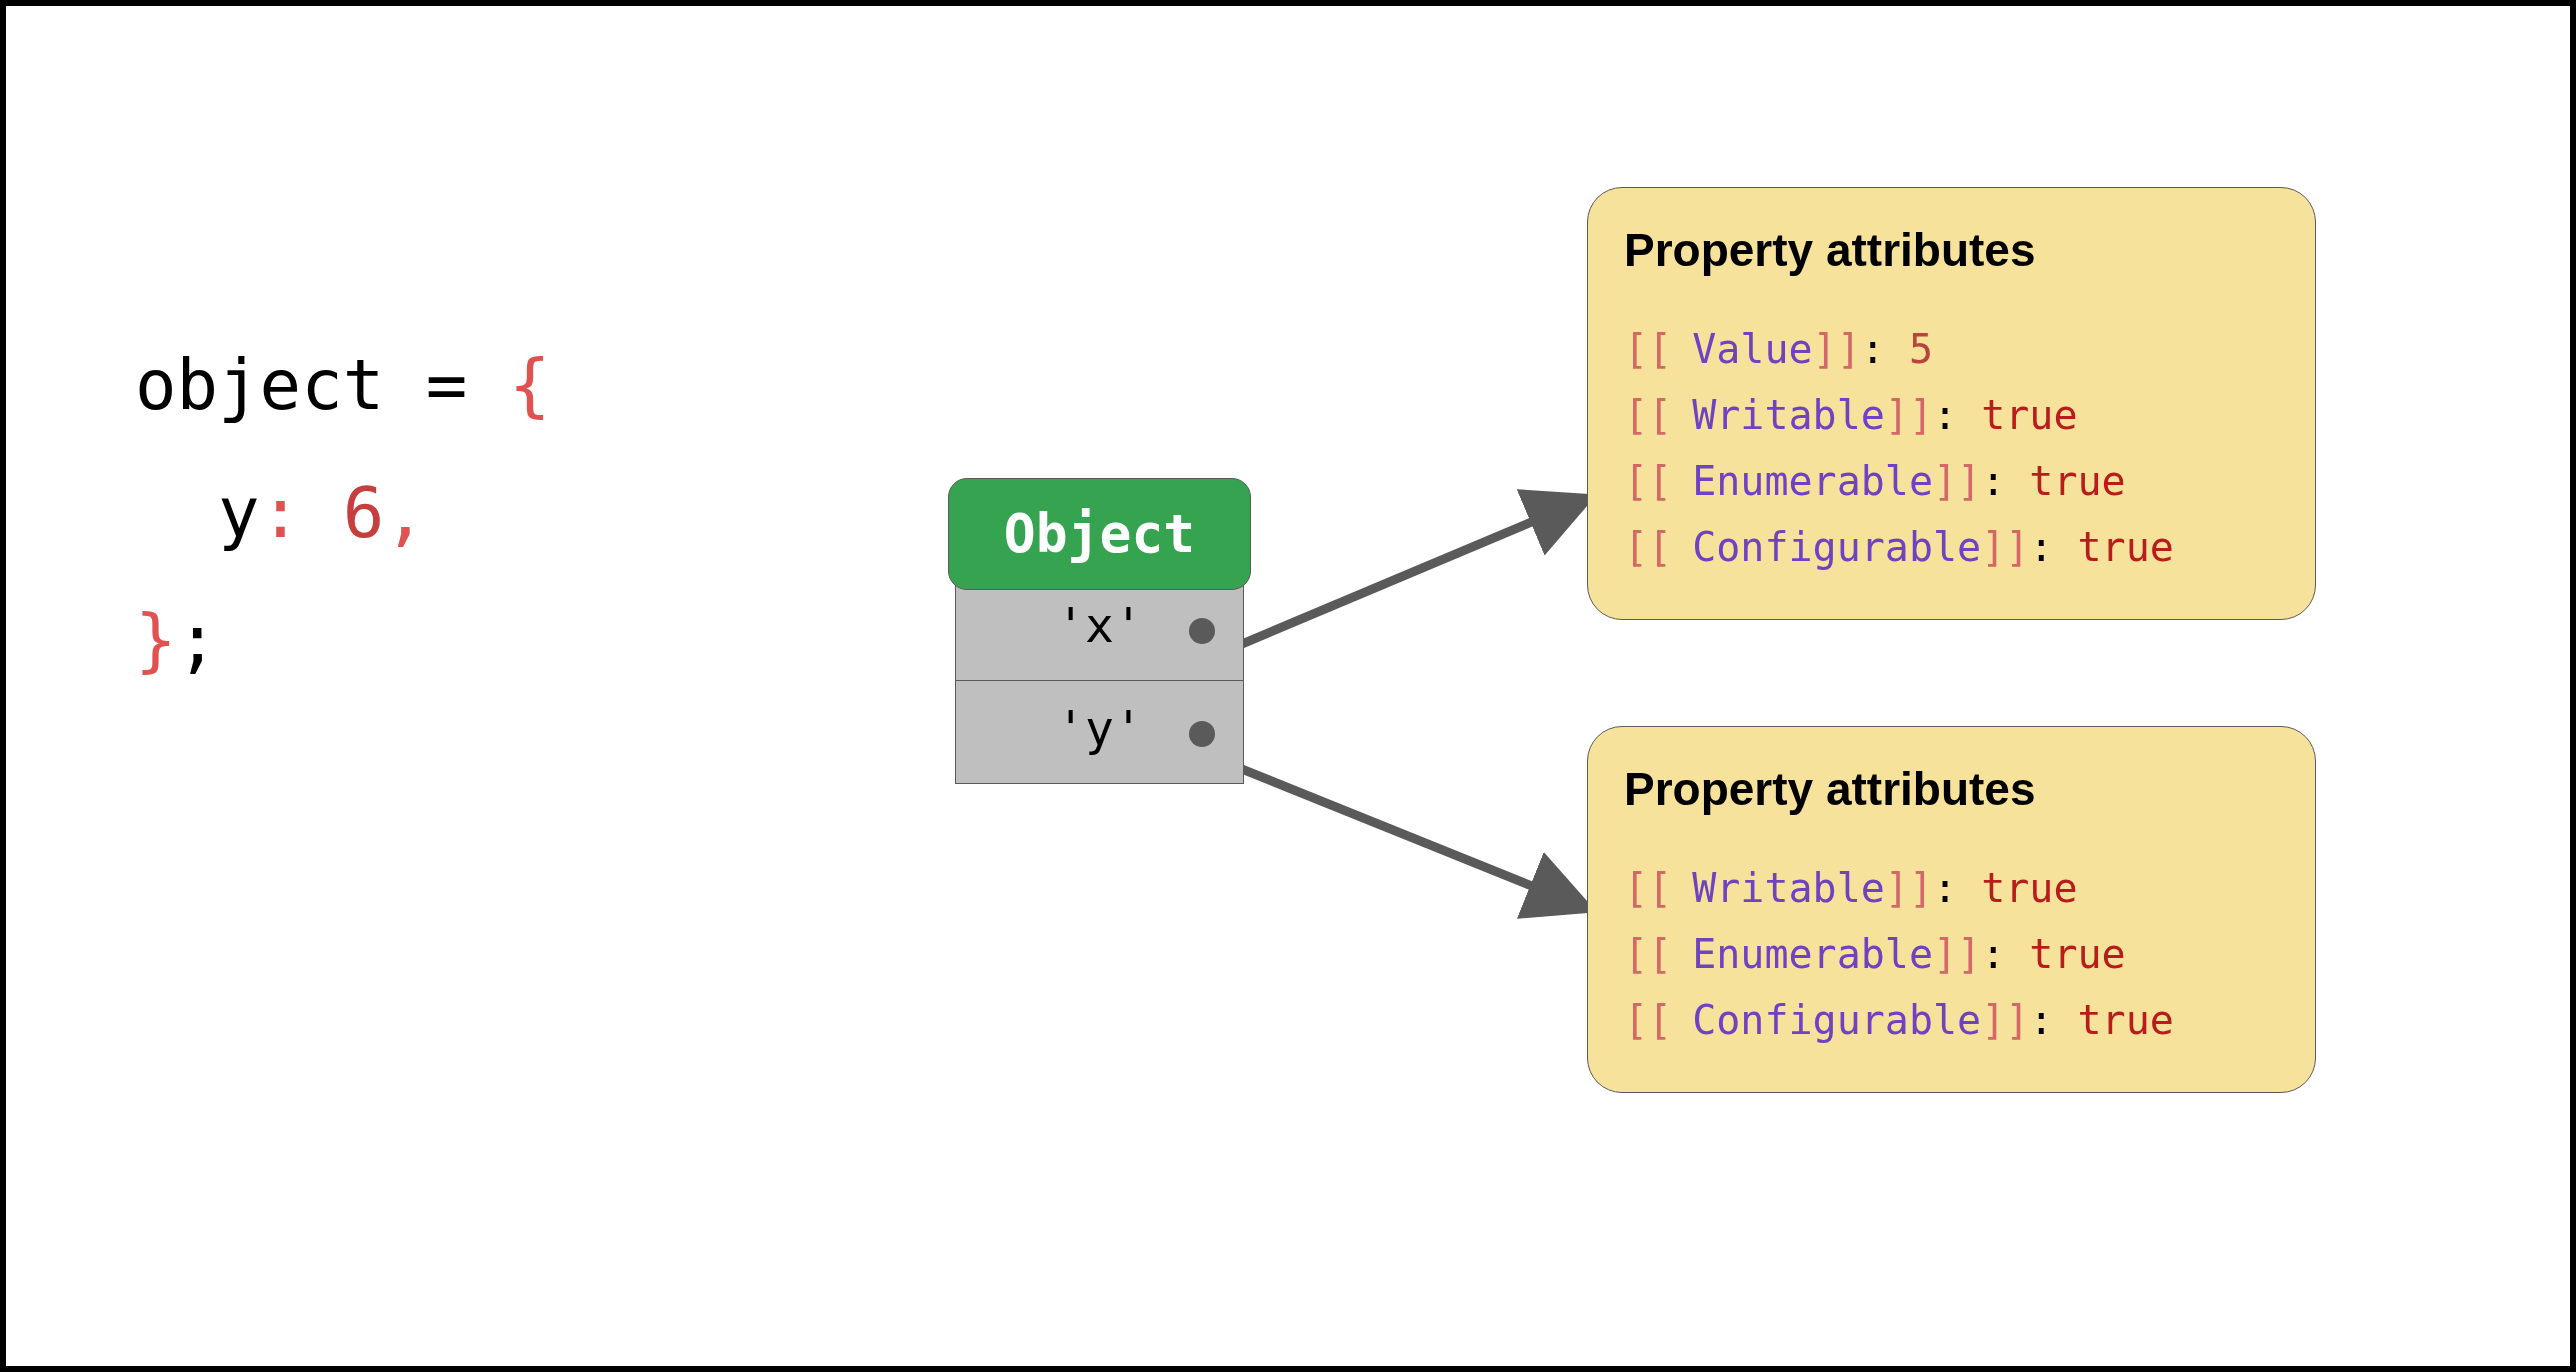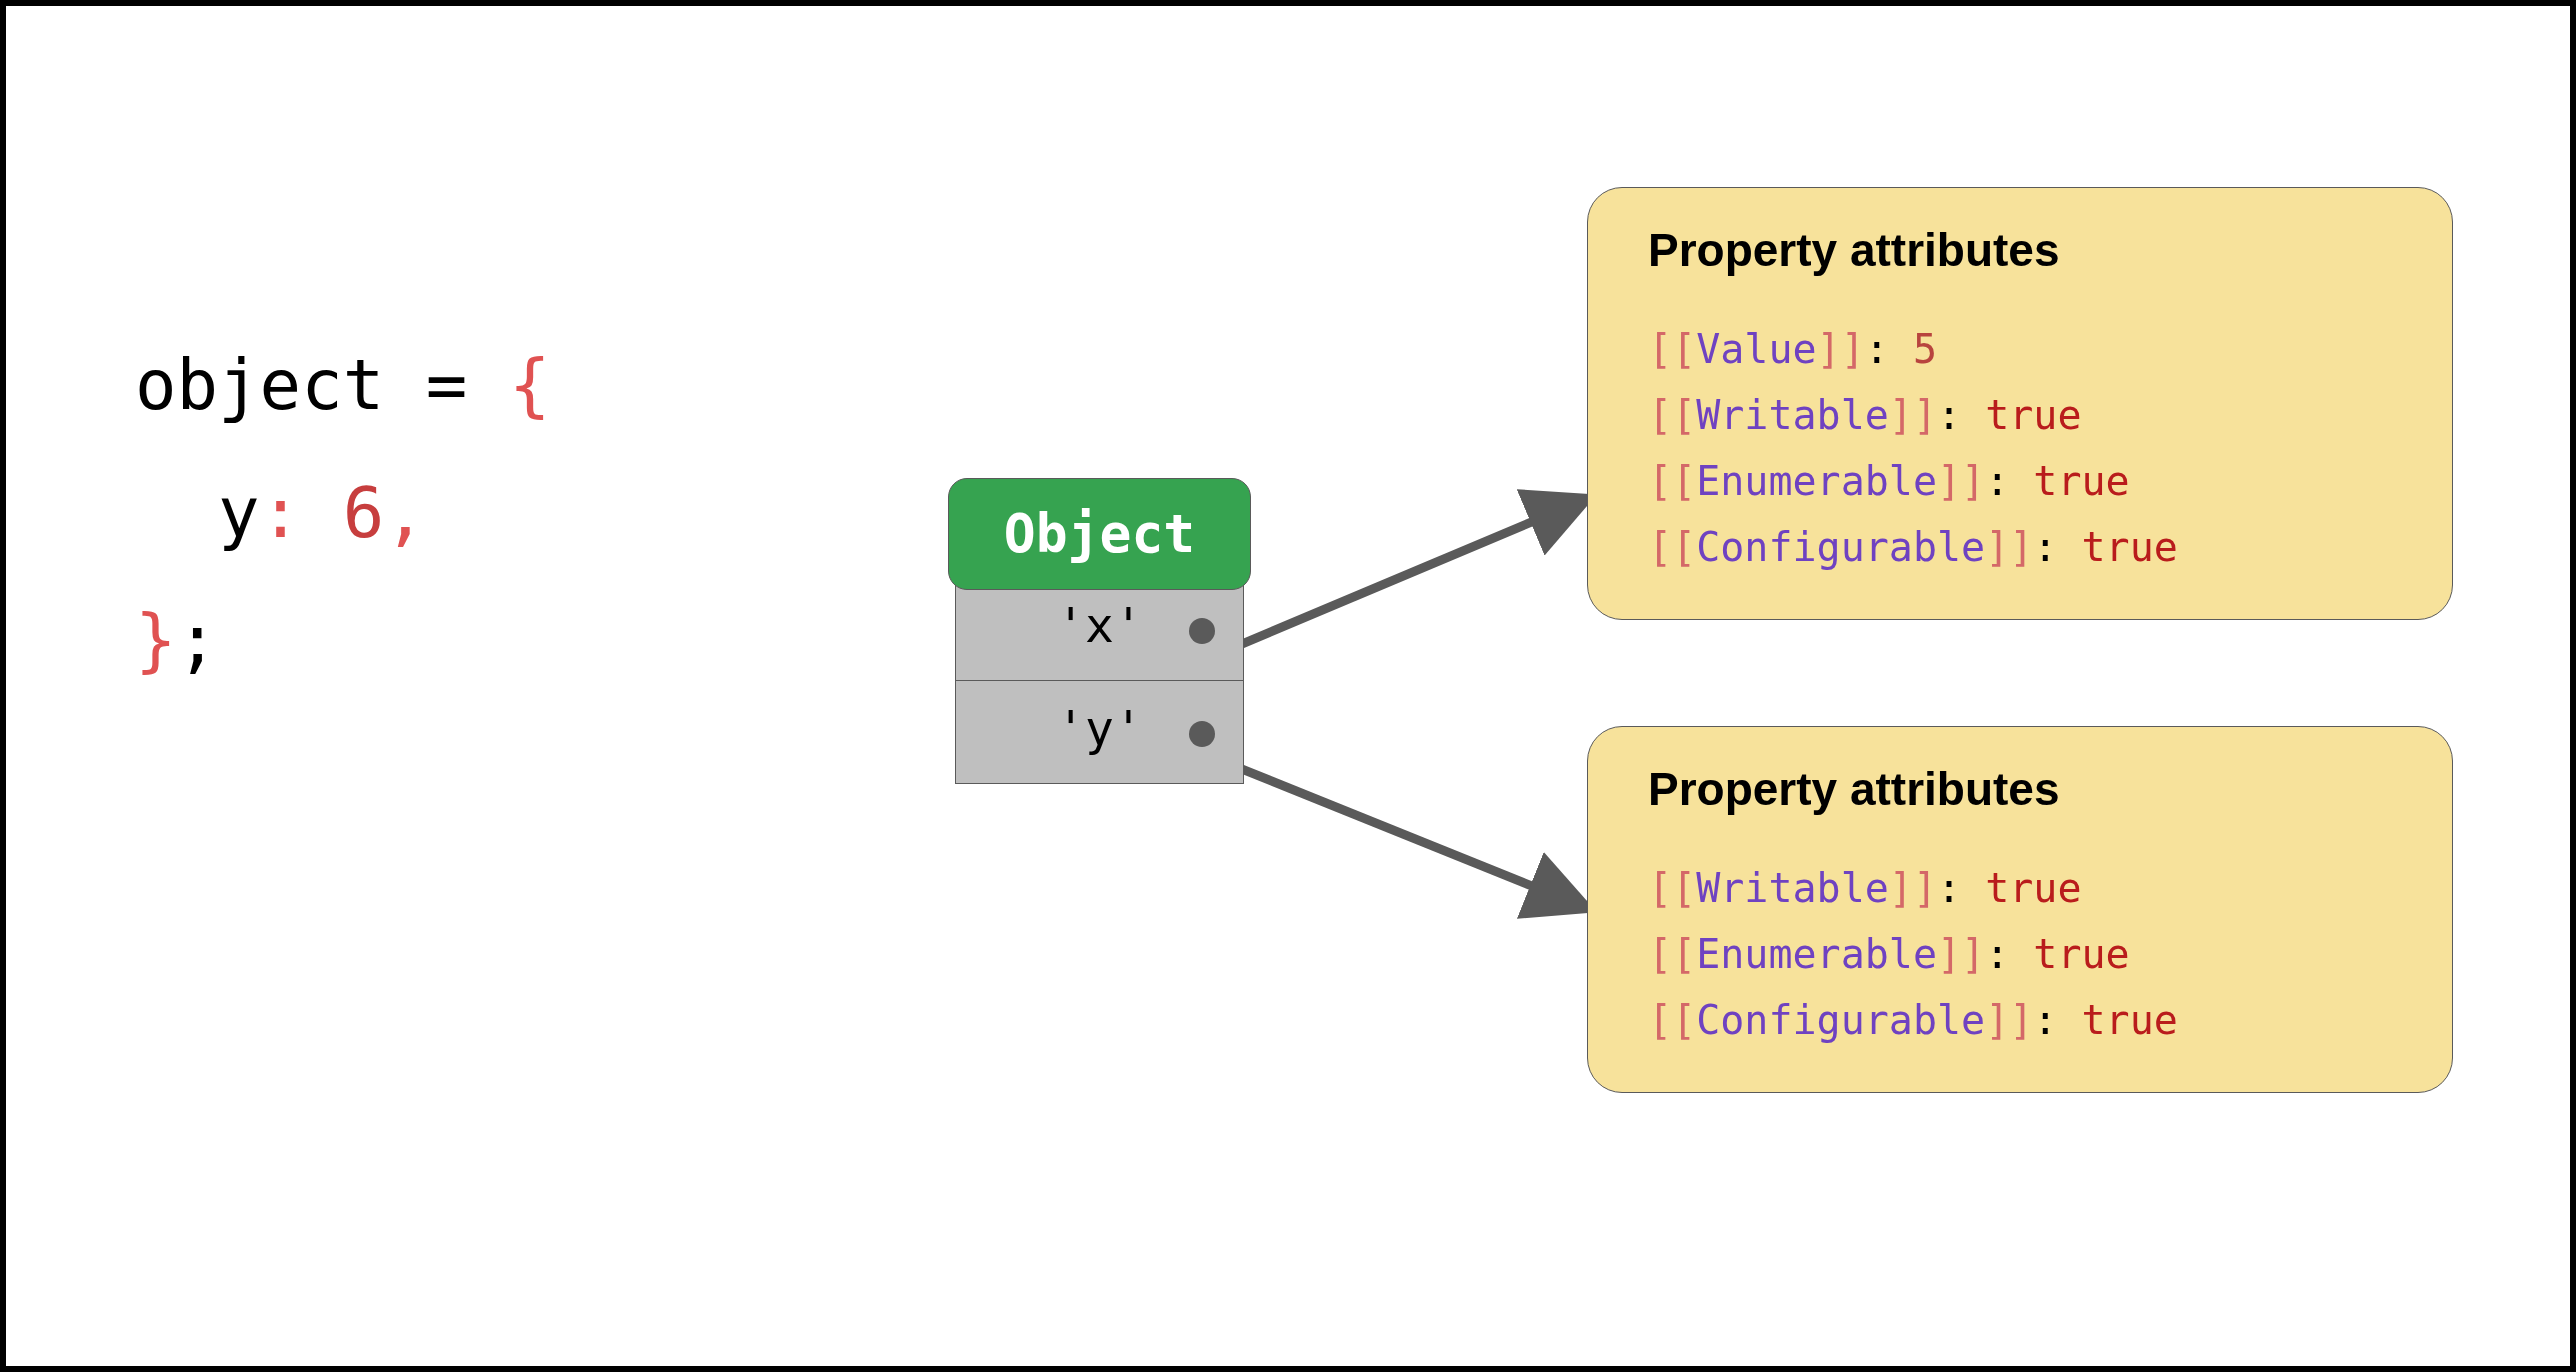--- a/index.html
+++ b/index.html
@@ -92,22 +92,22 @@
       height: 26px;
       background: #5a5a5a;
       border-radius: 50%;
     }
     
     .attr-box {
       position: absolute;
       background: #f7e29b;
       border: 1.9px solid #5a5a5a;
       border-radius: 35px;
-      padding: 35px 60px 39px;
-      width: 866px;
+      padding: 35px 36px 39px;
+      width: 729px;
     }
     
     .attr-box-1 {
       left: 1581px;
       top: 181px;
     }
     
     .attr-box-2 {
       left: 1581px;
       top: 720px;
@@ -122,21 +122,21 @@
     }
     
     .attr-line {
       font-family: 'Menlo', 'Consolas', monospace;
       font-size: 40px;
       line-height: 1.65;
       white-space: pre;
     }
     
     .bracket { color: #d46868; }
-    .attr-name { color: #6f42c1; }
+    .attr-name { color: #6f42c1; margin-left: 20px; }
     .attr-colon { color: #000; }
     .attr-num { color: #b8443e; }
     .attr-bool { color: #b91c1c; }
     
     .arrow {
       position: absolute;
       pointer-events: none;
     }
     
   </style>

